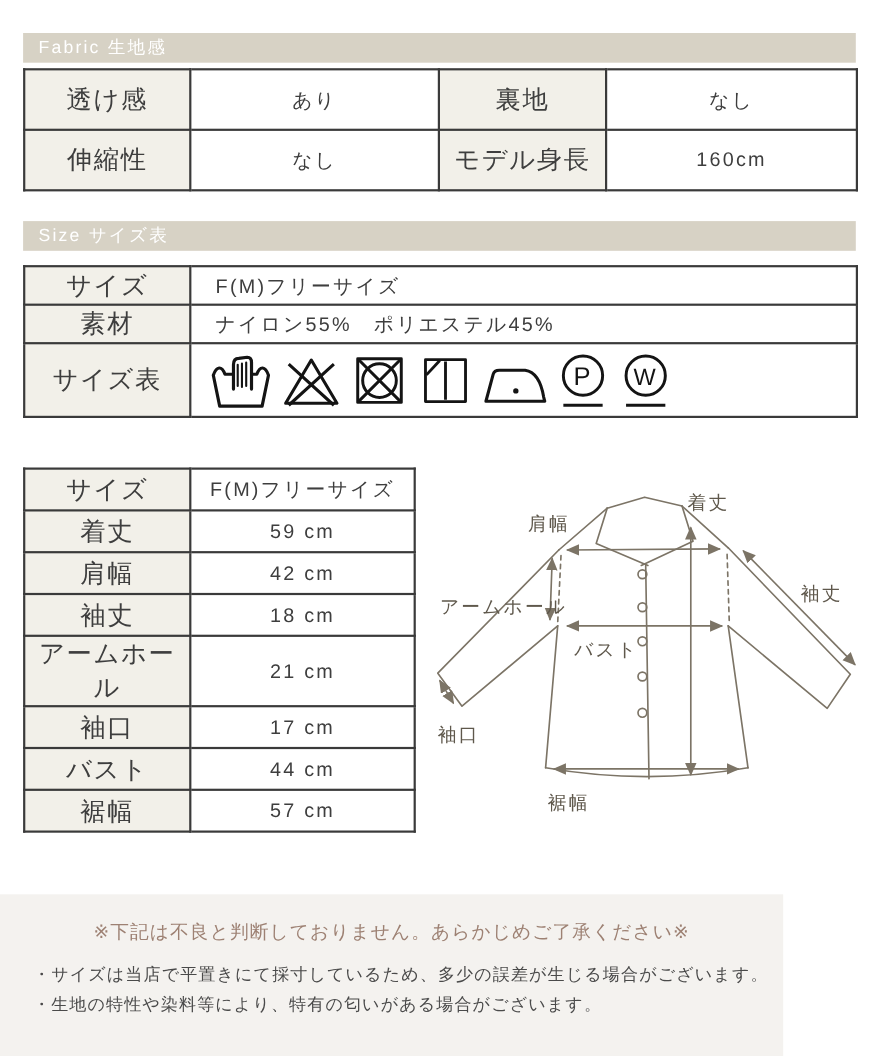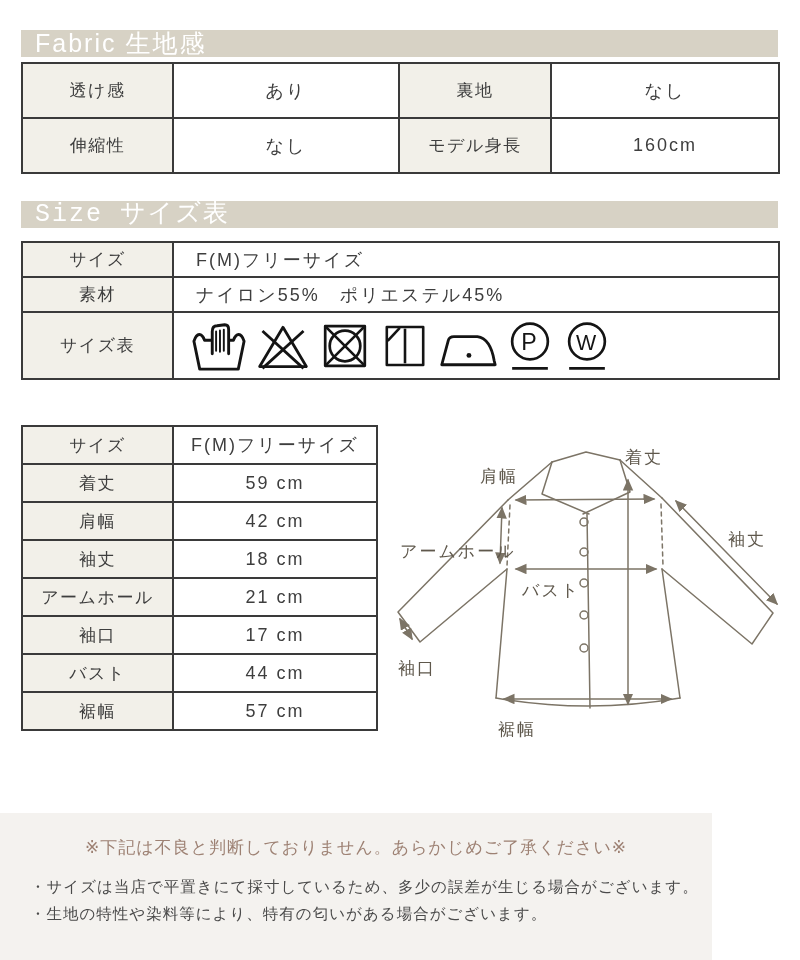--- a/index.html
+++ b/index.html
@@ -9,31 +9,31 @@
     color:var(--body-text,#3e3e3e);
     overflow:hidden;
   }
   .page{position:relative;width:800px;height:960px;}
 
   
   .section-bar{
     position:absolute;left:21px;width:757px;height:27px;
     background:var(--section-header-bg,#d7d2c5);
     color:var(--section-header-text,#ffffff);
-    font-size:25px;line-height:27px;letter-spacing:2px;
+    font-size:16px;line-height:27px;letter-spacing:2px;
     padding-left:14px;box-sizing:border-box;font-weight:500;
   }
   .bar-fabric{top:30px;}
-  .bar-size{top:201px;font-family:Liberation Mono, monospace;}
+  .bar-size{top:201px;}
 
   
   table{border-collapse:collapse;table-layout:fixed;}
   td,th{
     border:2px solid var(--table-border,#3a3a3a);
-    font-weight:normal;font-size:17px;letter-spacing:1.5px;
+    font-weight:normal;font-size:23px;letter-spacing:1.5px;
     vertical-align:middle;padding:0;
   }
   .label-cell{background:var(--label-cell-bg,#f2f0e9);text-align:center;}
   .value-cell{background:#ffffff;text-align:center;font-size:18px;letter-spacing:2px;}
   .value-left{text-align:left;padding-left:22px;}
 
   .tbl-fabric{position:absolute;left:21px;top:62px;width:757px;}
   .tbl-fabric td{height:53px;}
 
   .tbl-spec{position:absolute;left:21px;top:241px;width:757px;}

